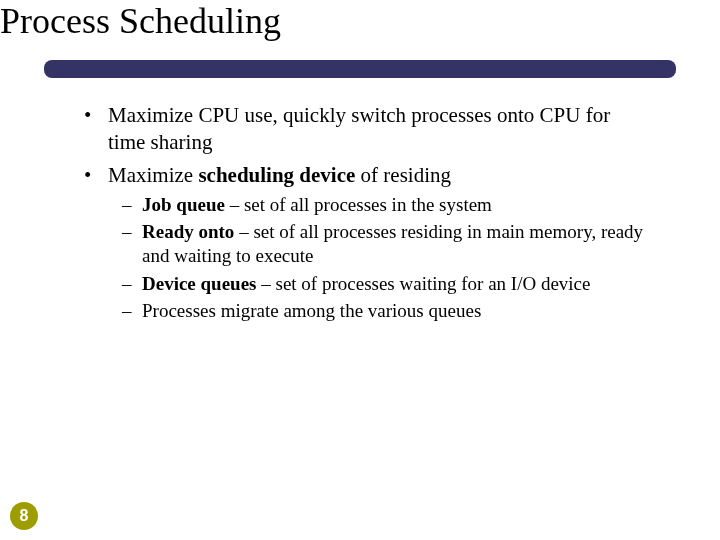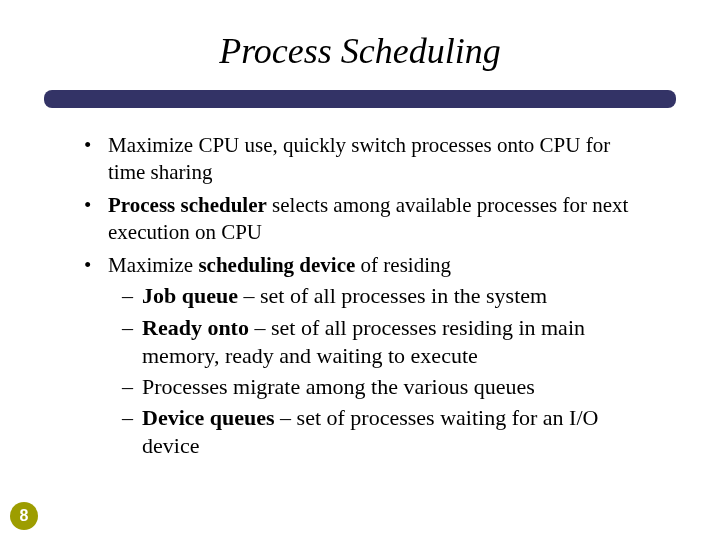--- a/index.html
+++ b/index.html
@@ -13,26 +13,24 @@
     position: relative;
     overflow: hidden;
   }
   .slide {
     width: 720px;
     height: 540px;
     position: relative;
     box-sizing: border-box;
   }
   .title {
-    text-align: center;
+    text-align: left;
     font-size: 36px;
     font-weight: normal;
-    padding-top: 30px;
     padding-bottom: 10px;
-    font-style: italic;
   }
   .divider {
     margin: 8px 44px 0 44px;
     height: 18px;
     background: #333366;
     border-radius: 8px / 8px;
   }
   .content {
     margin: 24px 60px 0 56px;
     font-size: 21px;
@@ -51,21 +49,21 @@
     content: "•";
     position: absolute;
     left: -24px;
     top: 0;
     font-size: 21px;
   }
   ul.sub {
     list-style: none;
     padding-left: 34px;
     margin: 4px 0 0 0;
-    font-size: 22px;
+    font-size: 19px;
   }
   ul.sub > li {
     position: relative;
     margin-bottom: 3px;
   }
   ul.sub > li::before {
     content: "–";
     position: absolute;
     left: -20px;
     top: 0;
@@ -96,36 +94,33 @@
   <div class="title">Process Scheduling</div>
 
   <div class="divider"></div>
 
   <div class="content">
     <ul class="top">
       <li>
         <span>Maximize CPU use, quickly switch processes onto CPU for time sharing</span>
       </li>
       <li>
-        <b>Process scheduler</b><span> selects among available processes for next execution on CPU</span>
-      </li>
-      <li>
         <span>Maximize </span><b>scheduling device </b><span>of residing</span>
         <ul class="sub">
           <li>
             <b>Job queue</b><span> – set of all processes in the system</span>
           </li>
           <li>
             <b>Ready onto</b><span> – set of all processes residing in main memory, ready and waiting to execute</span>
           </li>
           <li>
-            <span>Processes migrate among the various queues</span>
+            <b>Device queues</b><span> – set of processes waiting for an I/O device</span>
           </li>
           <li>
-            <b>Device queues</b><span> – set of processes waiting for an I/O device</span>
+            <span>Processes migrate among the various queues</span>
           </li>
         </ul>
       </li>
     </ul>
   </div>
 
   <div class="page-num">
     <span>8</span>
   </div>
 

